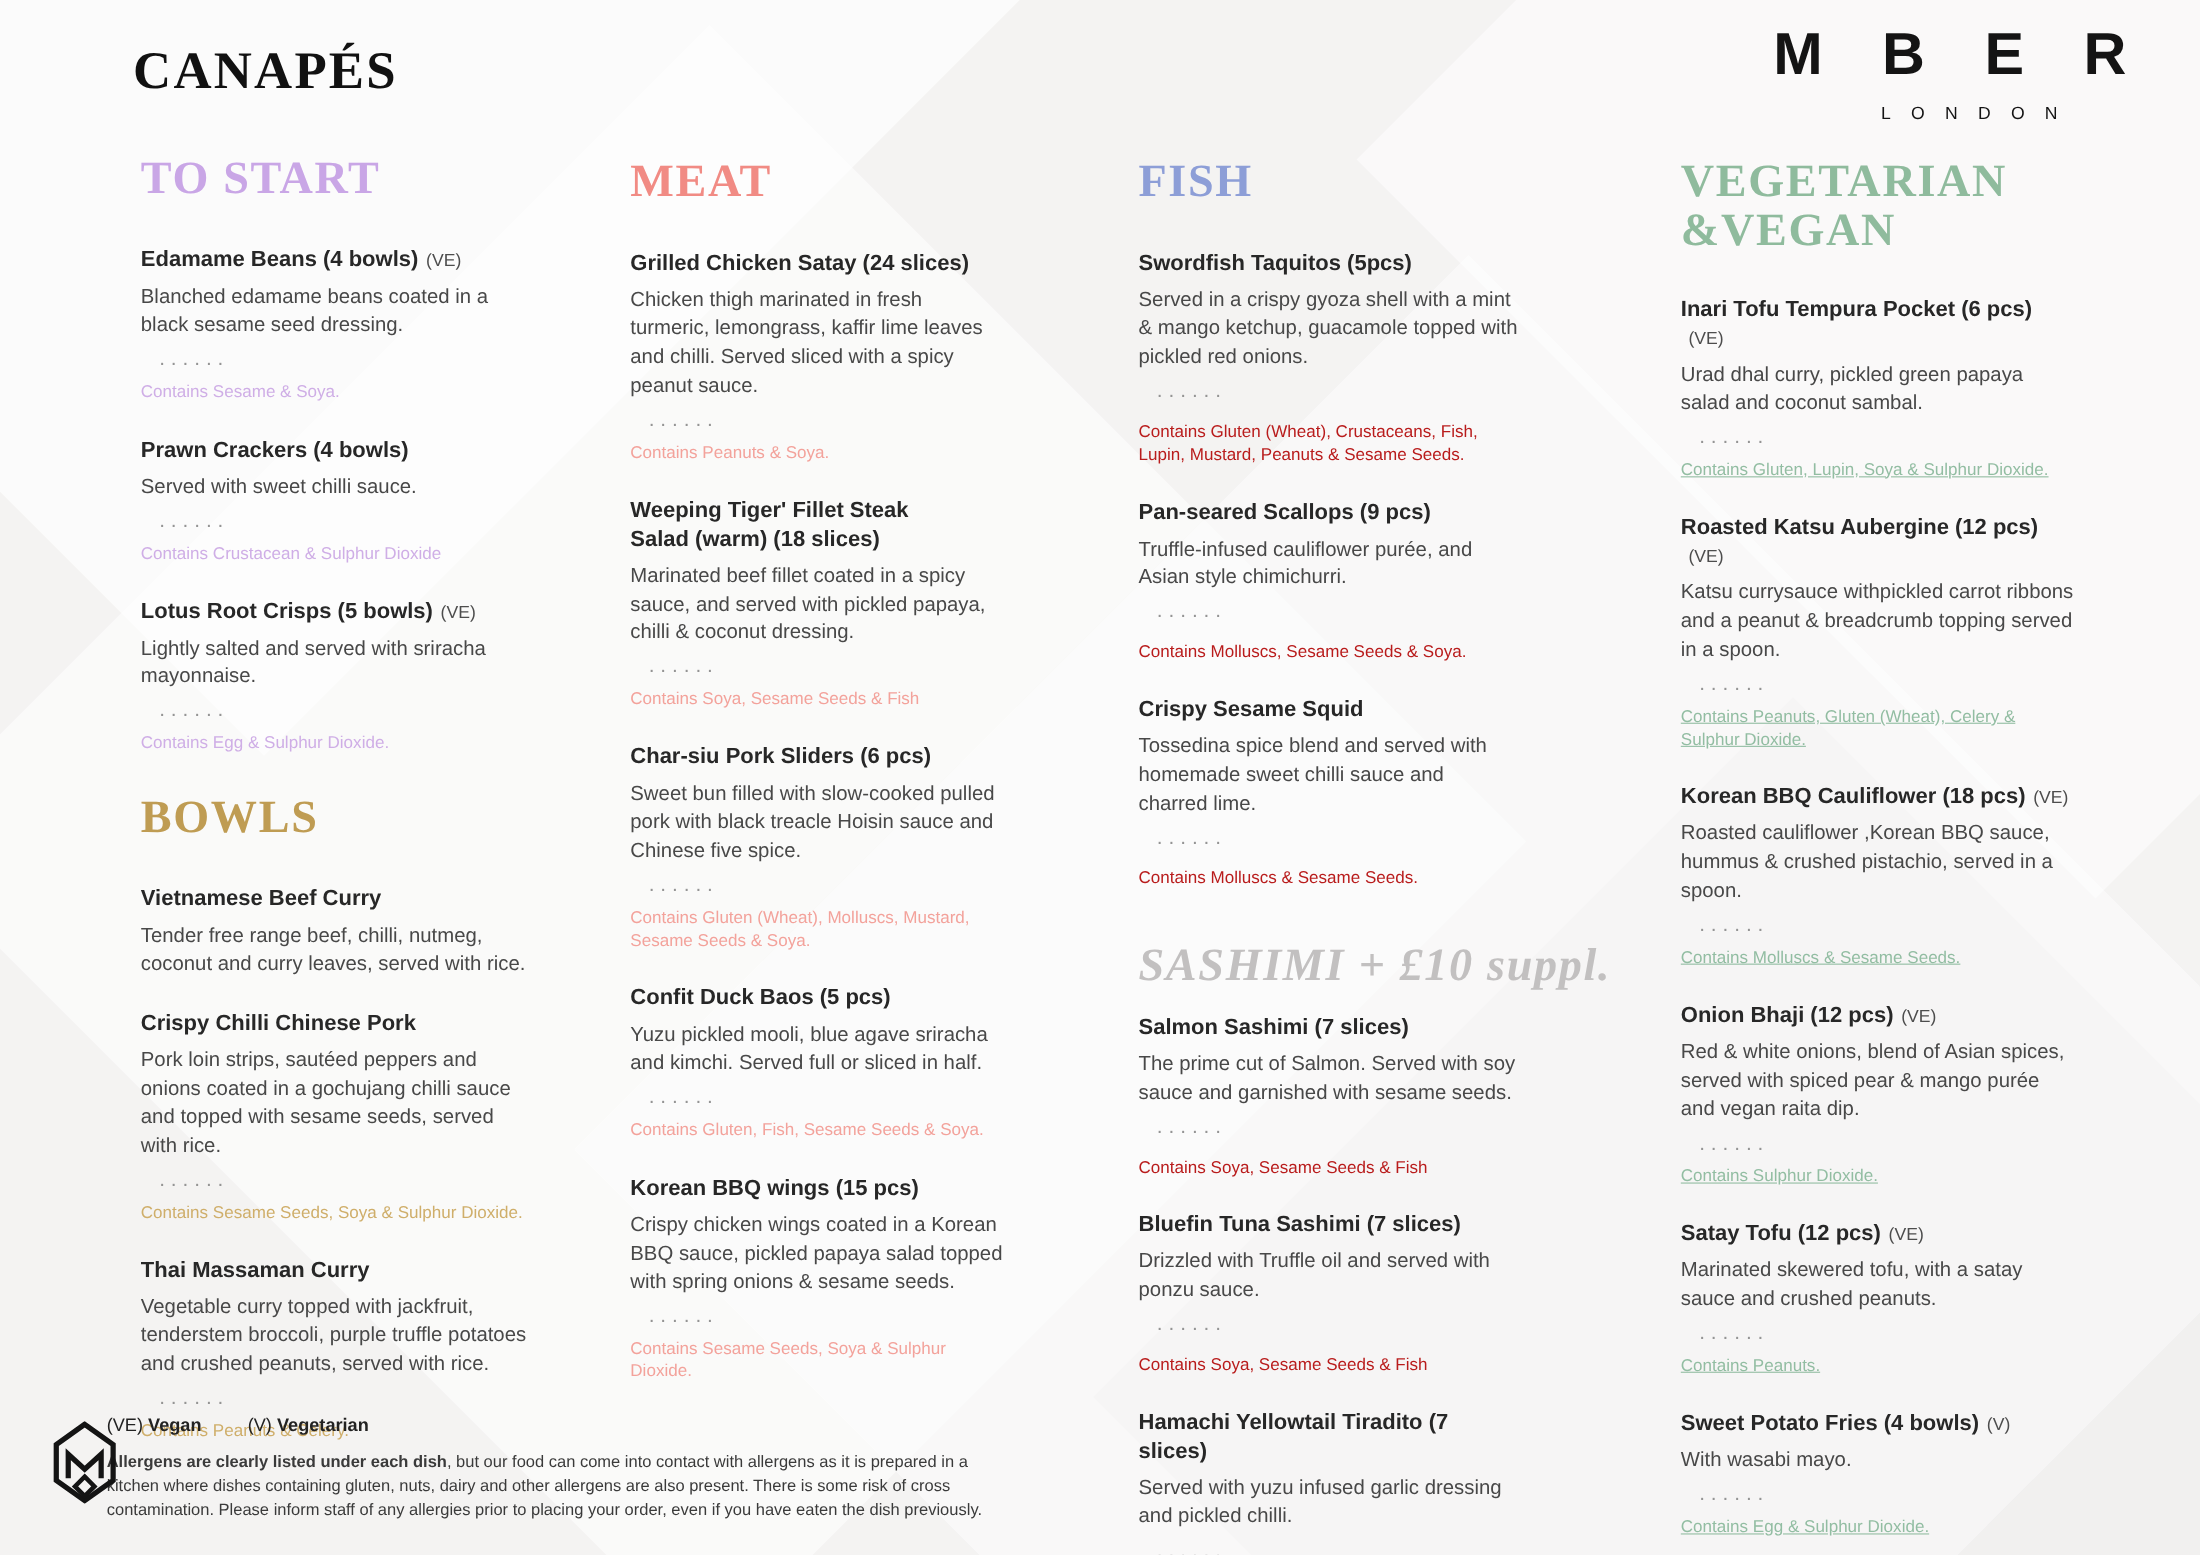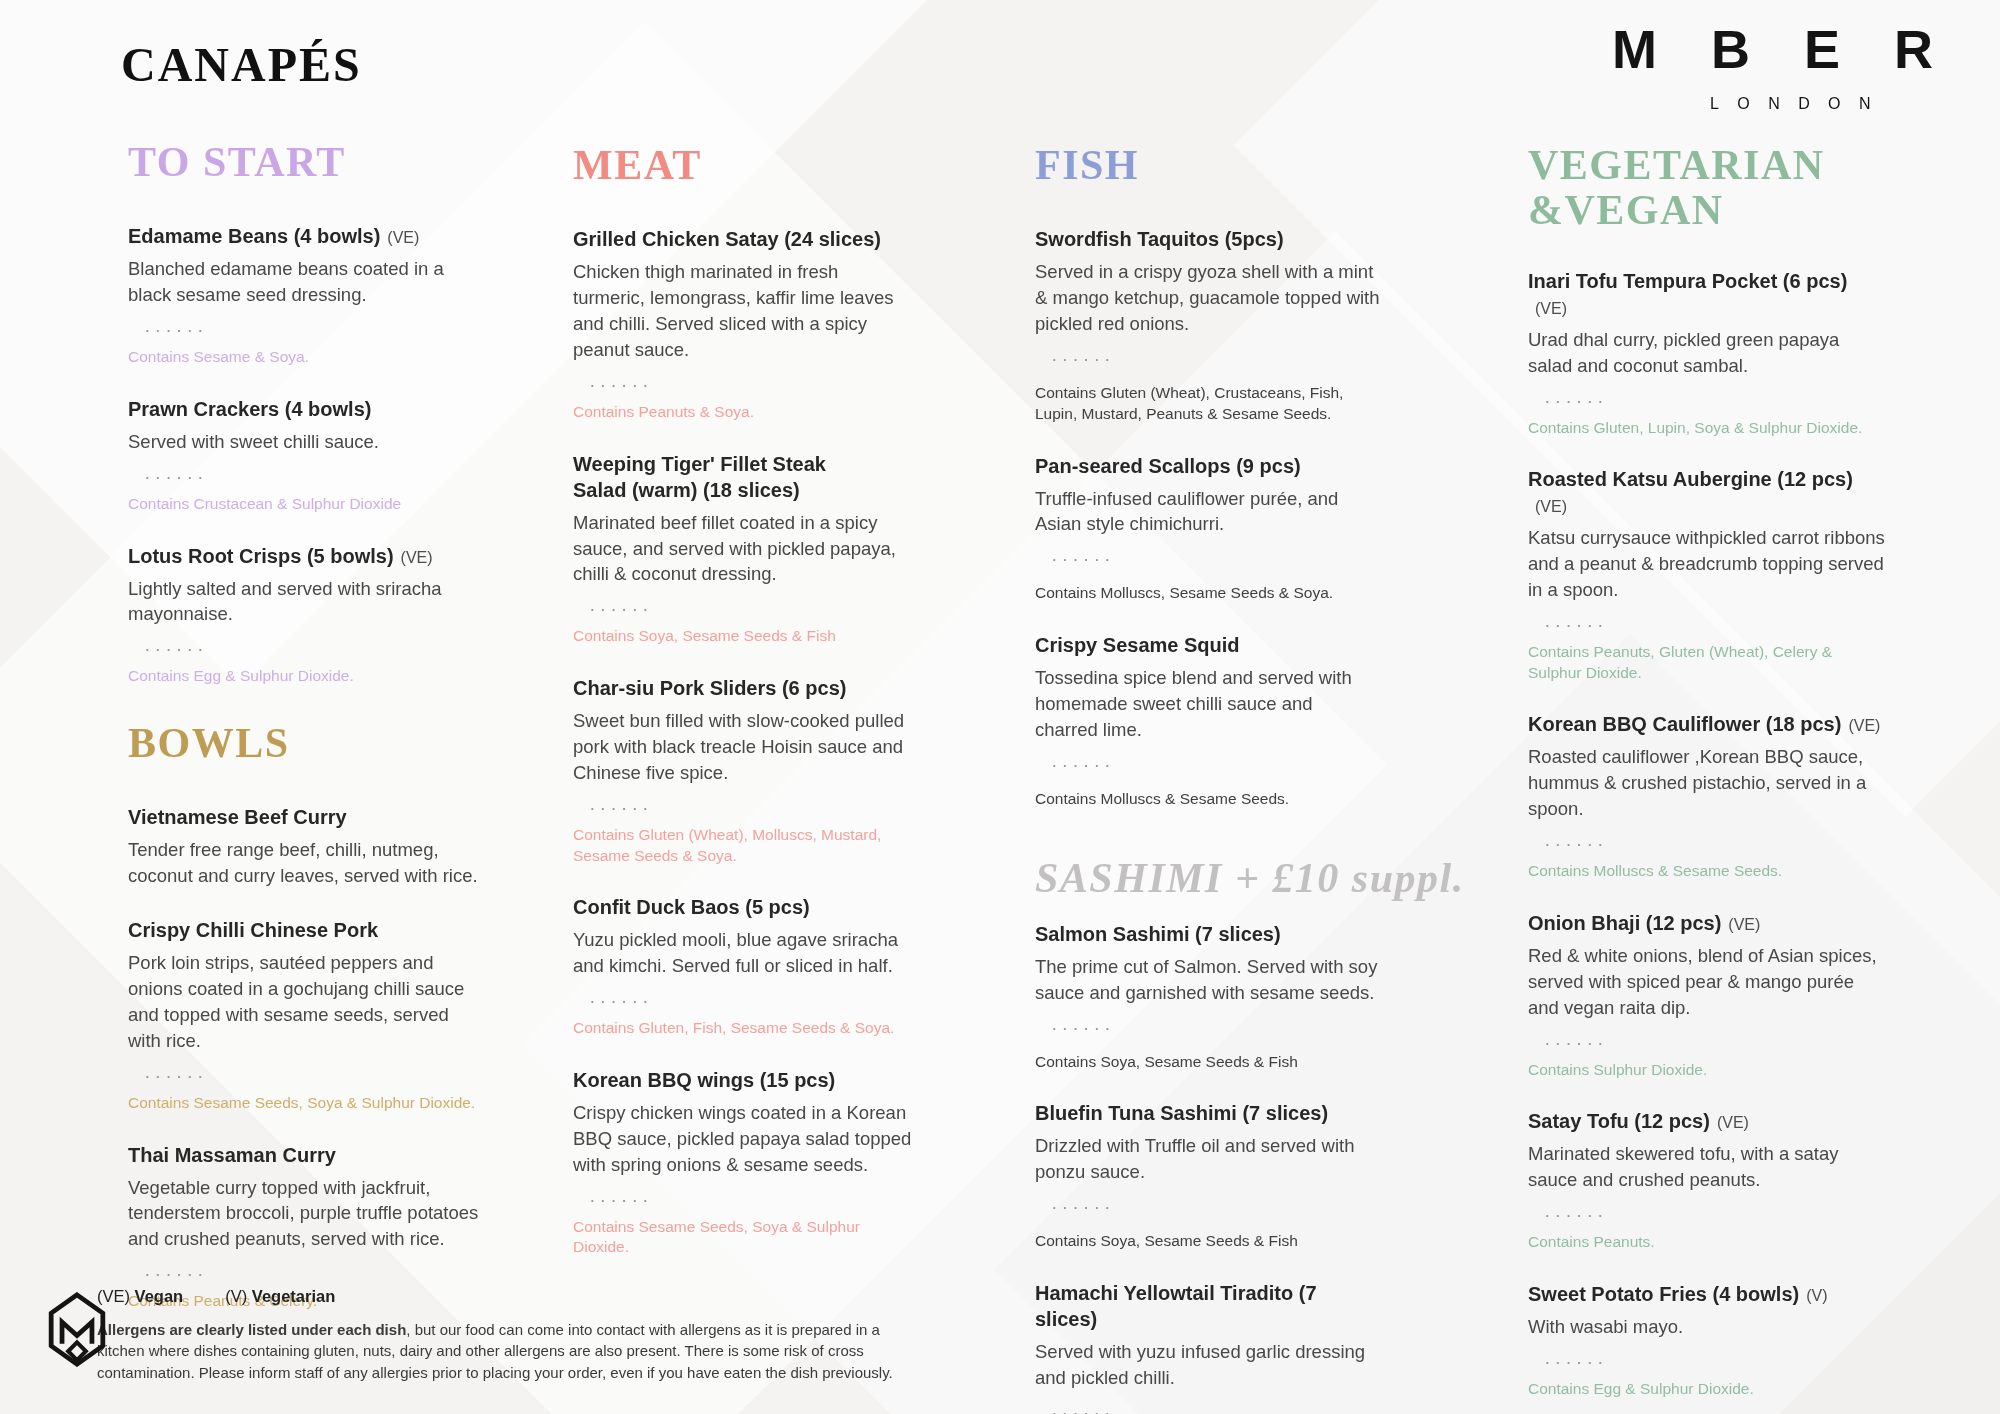--- a/index.html
+++ b/index.html
@@ -41,22 +41,22 @@
 
   .item{margin-bottom:28px;}
   .item-title{font:700 20px/1.3 "Liberation Sans",sans-serif;color:#272727;white-space:pre-line;}
   .badge{font:400 16px/1 "Liberation Sans",sans-serif;color:#4d4d4d;margin-left:7px;white-space:nowrap;}
   .desc{margin-top:7px;font:400 18.5px/1.4 "Liberation Sans",sans-serif;color:#484848;}
   .dots{margin:15px 0 0 16px;font:700 11px/1 "DejaVu Sans Mono",monospace;letter-spacing:4px;color:#949494;}
   .allerg{margin-top:13px;font:400 15.5px/1.34 "Liberation Sans",sans-serif;}
   .a-purple{color:#cfaee6;}
   .a-gold{color:#cfae6a;}
   .a-salmon{color:#f3a29b;}
-  .a-blue{color:#404040;margin-top:20px;}
-  .a-green{color:#92bda2;}
+  .a-blue{color:#b91c1c;margin-top:20px;}
+  .a-green{color:#92bda2;text-decoration:underline;}
 
   .footer{position:absolute;left:43px;top:1288px;width:960px;}
   .crest{position:absolute;left:0;top:4px;}
   .footer-text{margin-left:54px;}
   .legend{font:400 16.5px/1 "Liberation Sans",sans-serif;color:#222;}
   .legend b{font-weight:700;}
   .legend .pair{margin-right:42px;}
   .disclaimer{margin-top:14px;width:815px;font:400 15px/1.45 "Liberation Sans",sans-serif;color:#3a3a3a;}
   .disclaimer b{font-weight:700;}
 </style>

